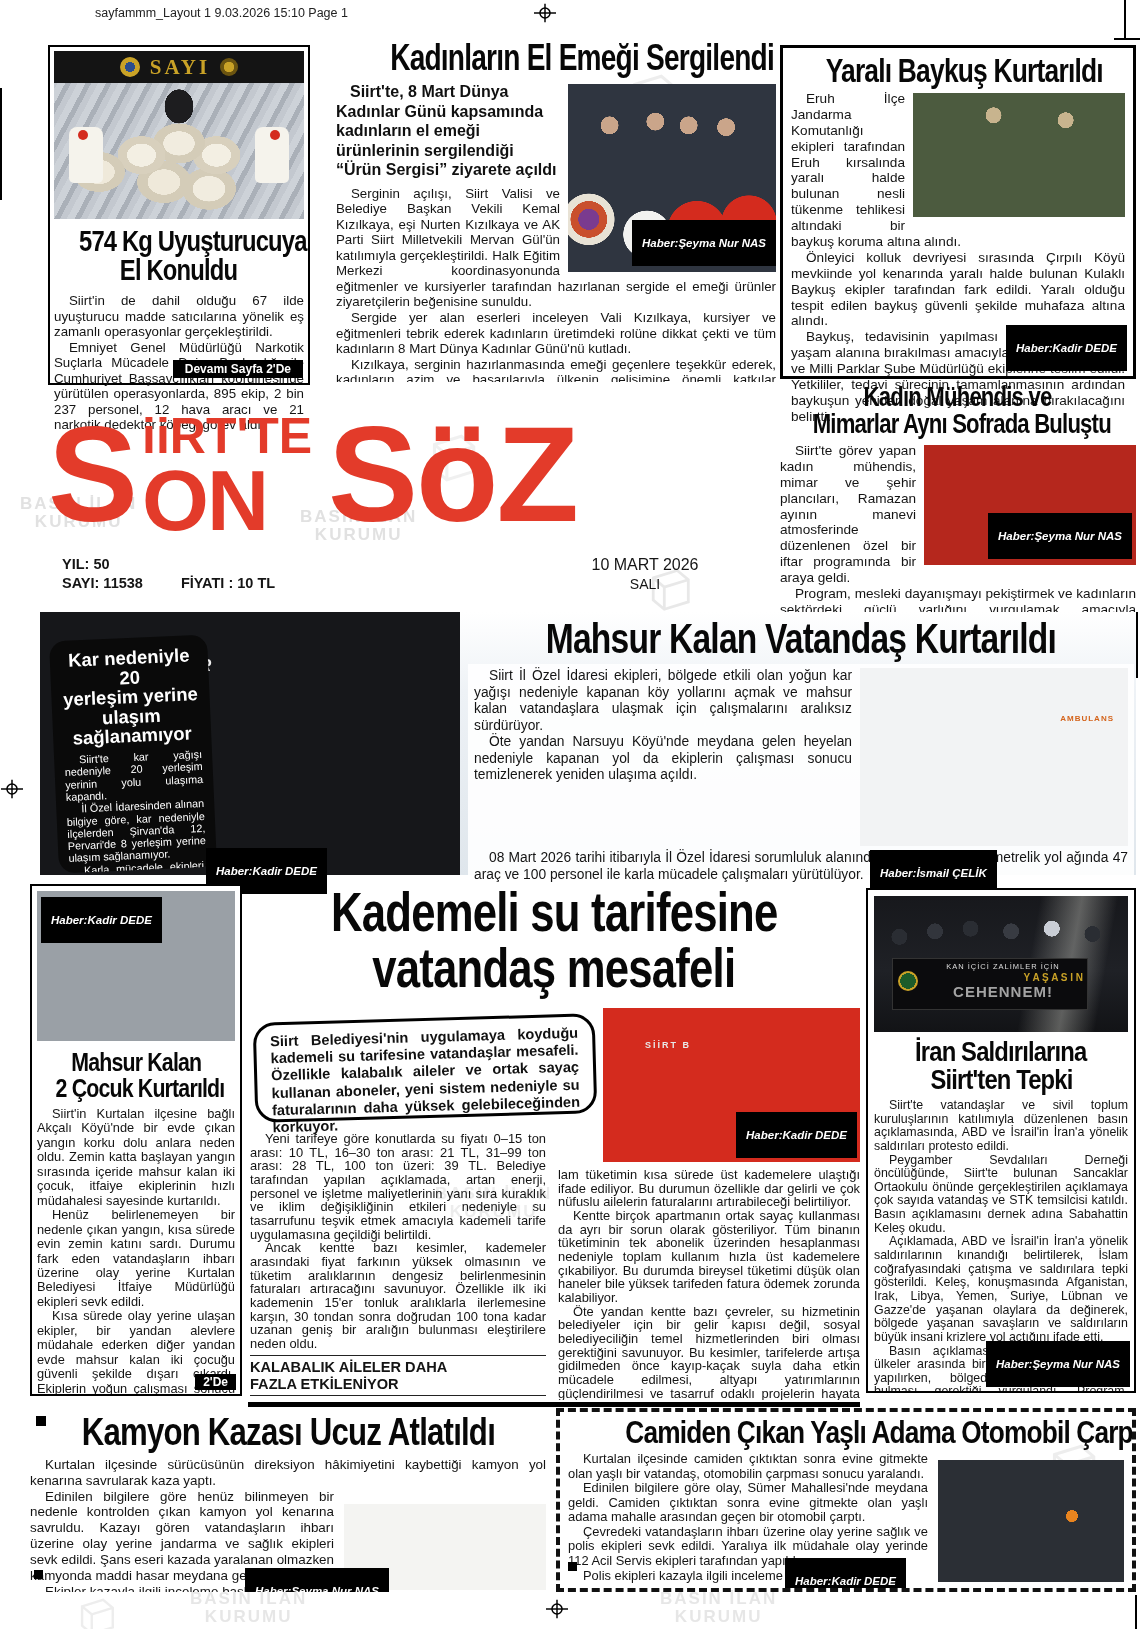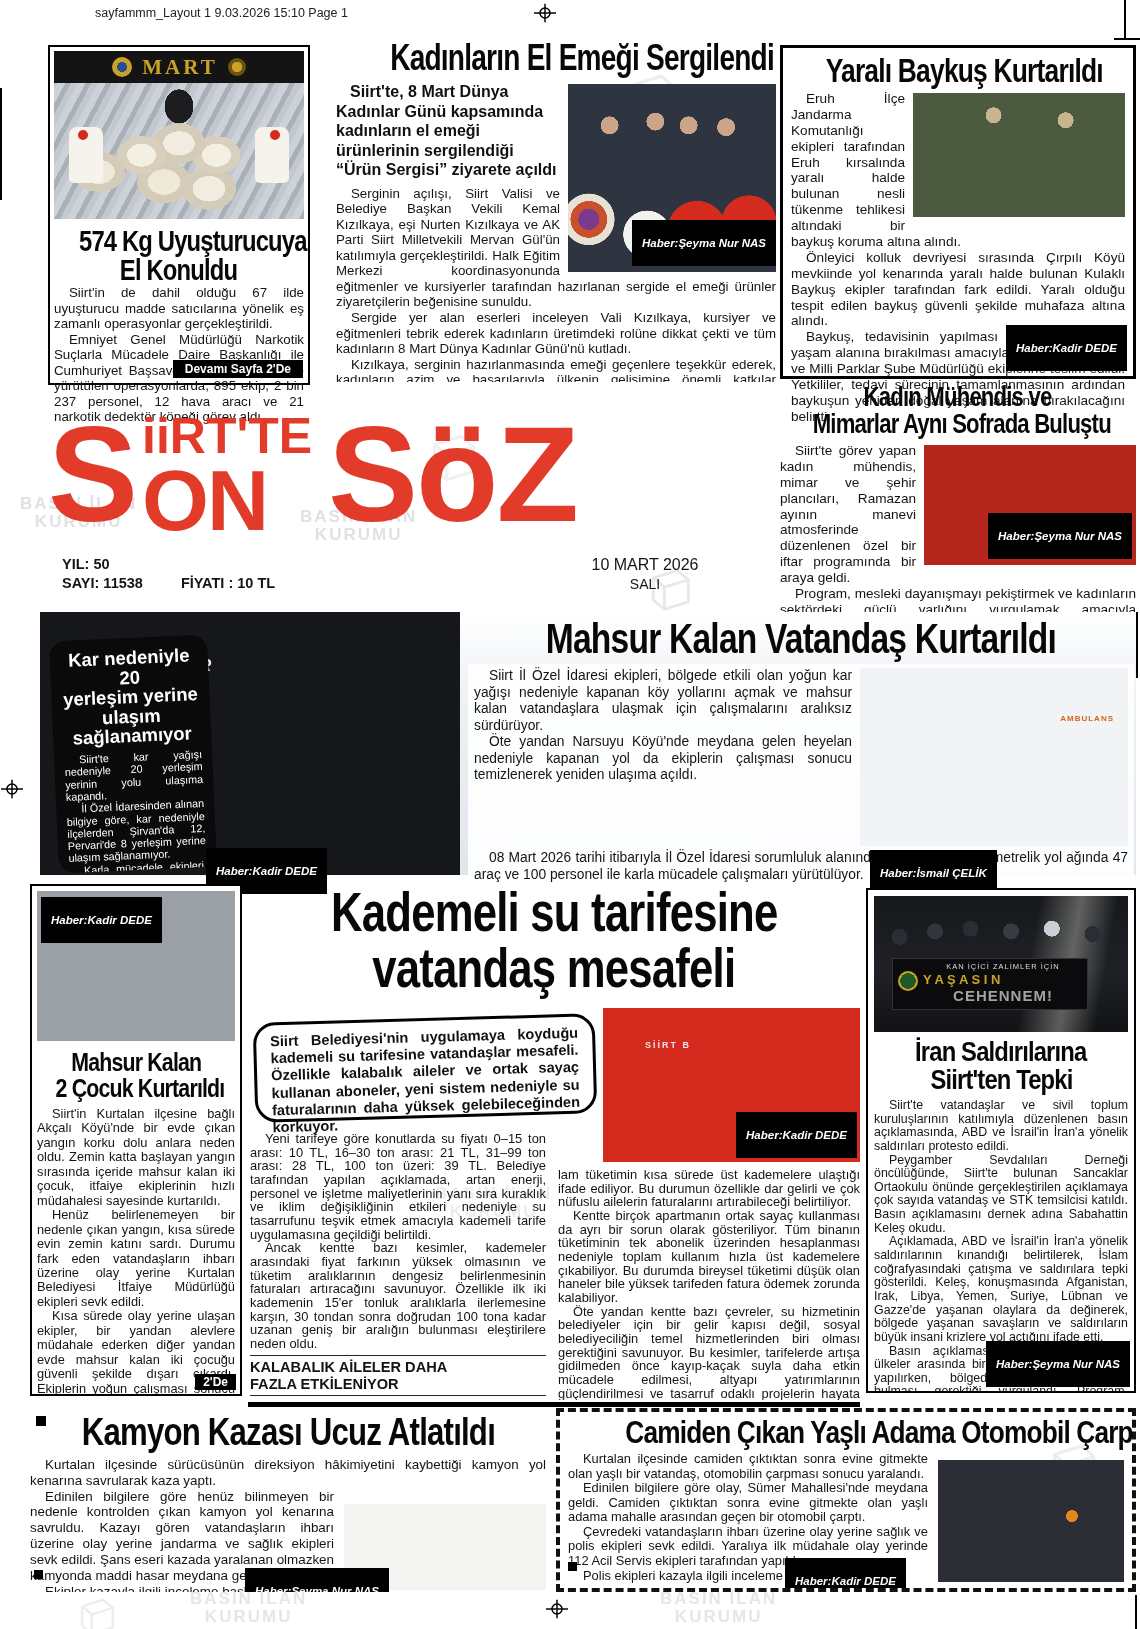--- a/index.html
+++ b/index.html
@@ -106,33 +106,33 @@
          radial-gradient(ellipse 26px 20px at 18% 72%,#efe9da 60%,#d4ccb8 61% 99%,transparent 100%),
          radial-gradient(ellipse 24px 19px at 35% 62%,#f3efe3 60%,#d8d0bd 61% 99%,transparent 100%),
          radial-gradient(ellipse 26px 20px at 50% 55%,#f1ecdf 60%,#d4ccb8 61% 99%,transparent 100%),
          radial-gradient(ellipse 24px 19px at 65% 62%,#f3efe3 60%,#d8d0bd 61% 99%,transparent 100%),
          radial-gradient(ellipse 27px 21px at 44% 78%,#efe9da 60%,#d4ccb8 61% 99%,transparent 100%),
          radial-gradient(ellipse 27px 21px at 62% 82%,#f1ecdf 60%,#d4ccb8 61% 99%,transparent 100%),
          radial-gradient(ellipse 22px 26px at 50% 33%,#1d1d1f 65%,transparent 66%),
          repeating-linear-gradient(118deg,#cdd2d8 0 7px,#aab0b8 7px 12px,#c3c8cf 12px 18px);">
     <div style="position:absolute;left:0;top:0;right:0;height:32px;background:#141414;display:flex;align-items:center;justify-content:center;gap:10px;">
       <span style="width:20px;height:20px;border-radius:50%;background:radial-gradient(circle,#2a4d8f 35%,#c9a227 36% 70%,#8a6d14 71%);display:inline-block;"></span>
-      <span style="color:#c9a227;font-weight:bold;font-size:21px;letter-spacing:3px;font-family:'Liberation Serif',serif;">MART</span>
+      <span style="color:#c9a227;font-weight:bold;font-size:21px;letter-spacing:3px;font-family:'Liberation Serif',serif;">SAYI</span>
       <span style="width:18px;height:18px;border-radius:50%;background:radial-gradient(circle,#c9a227 40%,#6b5410 41% 75%,#2b220a 76%);display:inline-block;"></span>
     </div>
     <div style="position:absolute;left:6%;top:45%;width:34px;height:56px;background:#f5f3ec;border-radius:8px 8px 5px 5px;"></div>
     <div style="position:absolute;right:6%;top:45%;width:34px;height:56px;background:#f5f3ec;border-radius:8px 8px 5px 5px;"></div>
     <div style="position:absolute;left:9.5%;top:47%;width:10px;height:10px;border-radius:50%;background:#d42b1e;"></div>
     <div style="position:absolute;right:9.5%;top:47%;width:10px;height:10px;border-radius:50%;background:#d42b1e;"></div>
   </div>
   <div class="hl" style="margin-top:8px;">
     <span class="cond" style="font-size:29px;">574 Kg Uyuşturucuya</span><br>
     <span class="cond" style="font-size:29px;">El Konuldu</span>
   </div>
-  <div class="bt" style="margin-top:0;">
+  <div class="bt" style="margin-top:8px;">
     <p>Siirt'in de dahil olduğu 67 ilde uyuşturucu madde satıcılarına yönelik eş zamanlı operasyonlar gerçekleştirildi.</p>
     <p>Emniyet Genel Müdürlüğü Narkotik Suçlarla Mücadele Daire Başkanlığı ile Cumhuriyet Başsavcılıkları koordinesinde yürütülen operasyonlarda, 895 ekip, 2 bin 237 personel, 12 hava aracı ve 21 narkotik dedektör köpeği görev aldı.</p>
   </div>
   <div class="badge" style="right:5px;bottom:5px;">Devamı Sayfa 2'De</div>
 </div>
 
 <div class="abs" style="left:336px;top:40px;width:440px;height:342px;overflow:hidden;">
   <div class="hl"><span class="cond" style="font-size:36px;transform:scaleX(.78);">Kadınların El Emeği Sergilendi</span></div>
   <div style="margin-top:6px;">
     <div class="ph phf" style="width:208px;height:188px;margin:2px 0 6px 8px;
@@ -362,21 +362,21 @@
          radial-gradient(circle 8px at 24% 26%,#32353c 98%,transparent 100%),
          radial-gradient(circle 8px at 38% 24%,#2a2d33 98%,transparent 100%),
          radial-gradient(circle 8px at 54% 26%,#383b42 98%,transparent 100%),
          radial-gradient(circle 8px at 70% 24%,#caced6 98%,transparent 100%),
          radial-gradient(circle 8px at 86% 28%,#2a2d33 98%,transparent 100%),
          linear-gradient(100deg,transparent 60%,rgba(230,230,220,.35) 75%,transparent 88%),
          linear-gradient(180deg,#17181c 0%,#1f2126 55%,#121316 100%);">
     <div style="position:absolute;left:18px;top:62px;width:196px;height:52px;background:#0b0b0d;border:1px solid #333;padding:3px 4px 0 30px;box-sizing:border-box;">
       <span style="position:absolute;left:5px;top:12px;width:20px;height:20px;border-radius:50%;background:radial-gradient(circle,#1d5c2a 55%,#c9a227 56% 80%,#0b0b0d 81%);"></span>
       <div style="color:#ddd;font-size:7.5px;letter-spacing:1px;text-align:center;">KAN İÇİCİ ZALİMLER İÇİN</div>
-      <div style="color:#c9a227;font-size:13px;font-weight:bold;text-align:left;margin-top:1px;">Y A Ş A S I N</div>
+      <div style="color:#c9a227;font-size:10px;font-weight:bold;text-align:right;margin-top:1px;">Y A Ş A S I N</div>
       <div style="color:#a3a3a3;font-size:15px;font-weight:bold;text-align:center;letter-spacing:1px;">CEHENNEM!</div>
     </div>
   </div>
   <div class="hl" style="margin-top:6px;">
     <span class="cond" style="font-size:28px;transform:scaleX(.85);">İran Saldırılarına</span><br>
     <span class="cond" style="font-size:28px;transform:scaleX(.85);">Siirt'ten Tepki</span>
   </div>
   <div class="bt" style="margin-top:5px;font-size:12.4px;line-height:1.1;">
     <p>Siirt'te vatandaşlar ve sivil toplum kuruluşlarının katılımıyla düzenlenen basın açıklamasında, ABD ve İsrail'in İran'a yönelik saldırıları protesto edildi.</p>
     <p>Peygamber Sevdalıları Derneği öncülüğünde, Siirt'te bulunan Sancaklar Ortaokulu önünde gerçekleştirilen açıklamaya çok sayıda vatandaş ve STK temsilcisi katıldı. Basın açıklamasını dernek adına Sabahattin Keleş okudu.</p>

